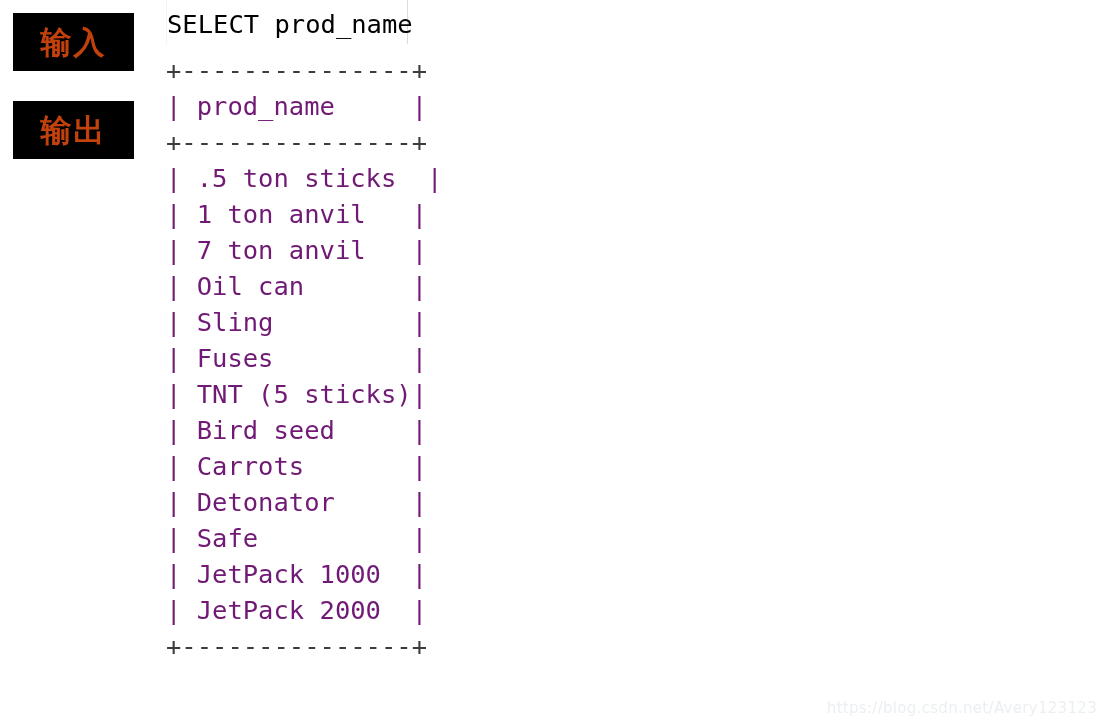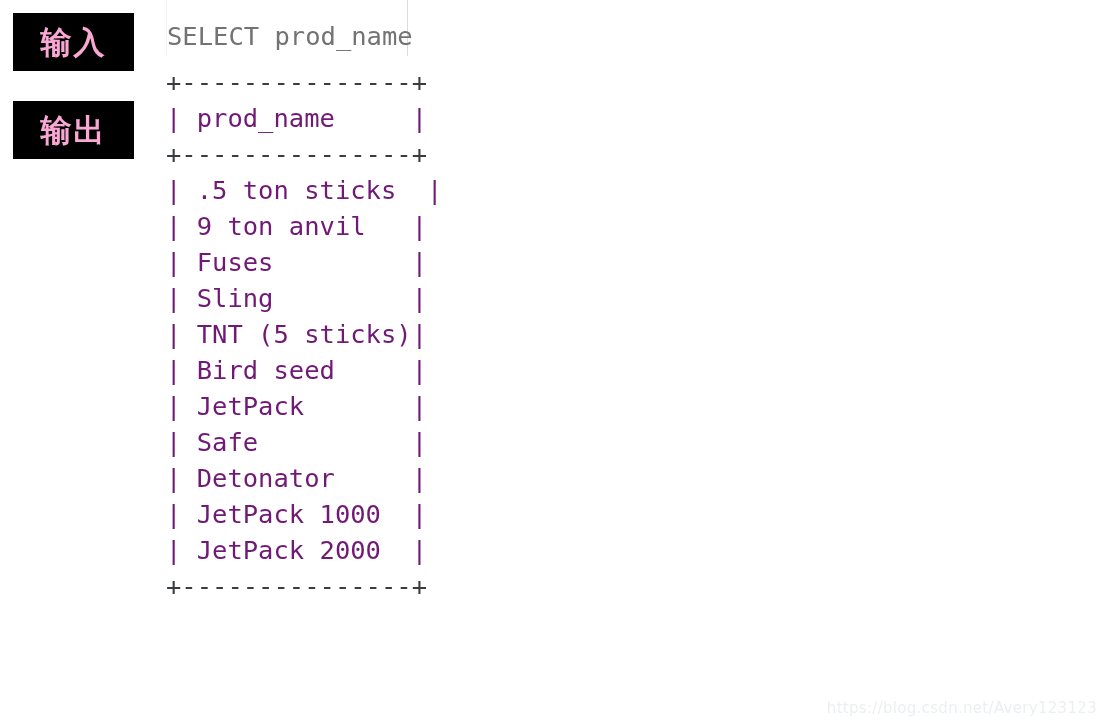--- a/index.html
+++ b/index.html
@@ -16,21 +16,21 @@
     -webkit-font-smoothing: antialiased;
   }
 
   
   .label-box {
     position: absolute;
     left: 13px;
     width: 121px;
     height: 58px;
     background: #000000;
-    color: #f9a8d4;
+    color: #c2410c;
     display: flex;
     align-items: center;
     justify-content: center;
     font-family: "DejaVu Sans", "Liberation Sans", sans-serif;
     font-size: 31px;
     font-weight: 700;
     letter-spacing: 2px;
     line-height: 1;
     box-sizing: border-box;
   }
@@ -56,21 +56,21 @@
 
   .line {
     font-family: "DejaVu Sans Mono", "Liberation Mono", monospace;
     font-size: 25.5px;
     line-height: 36px;
     color: #701a75;
     white-space: pre;
     letter-spacing: 0px;
   }
 
-  .sql-line { color: #737373; margin-top: 12px; }
+  .sql-line { color: #000000; }
 
   .table-block {
     margin-top: 8px;
   }
 
   .rule {
     color: #3a3d40;
   }
 
   .watermark {
@@ -97,28 +97,30 @@
     <div class="line sql-line">SELECT prod_name</div>
   </div>
 
   <div class="table-block">
     <div class="line rule">+---------------+</div>
     <div class="line">| prod_name     |</div>
     <div class="line rule">+---------------+</div>
 
     <div>
       <div class="line">| .5 ton sticks  |</div>
-      <div class="line">| 9 ton anvil   |</div>
+      <div class="line">| 1 ton anvil   |</div>
+      <div class="line">| 7 ton anvil   |</div>
+      <div class="line">| Oil can       |</div>
+      <div class="line">| Sling         |</div>
       <div class="line">| Fuses         |</div>
-      <div class="line">| Sling         |</div>
       <div class="line">| TNT (5 sticks)|</div>
       <div class="line">| Bird seed     |</div>
-      <div class="line">| JetPack       |</div>
+      <div class="line">| Carrots       |</div>
+      <div class="line">| Detonator     |</div>
       <div class="line">| Safe          |</div>
-      <div class="line">| Detonator     |</div>
       <div class="line">| JetPack 1000  |</div>
       <div class="line">| JetPack 2000  |</div>
     </div>
 
     <div class="line rule">+---------------+</div>
   </div>
 
 </div>
 
 <div class="watermark">https://blog.csdn.net/Avery123123</div>

